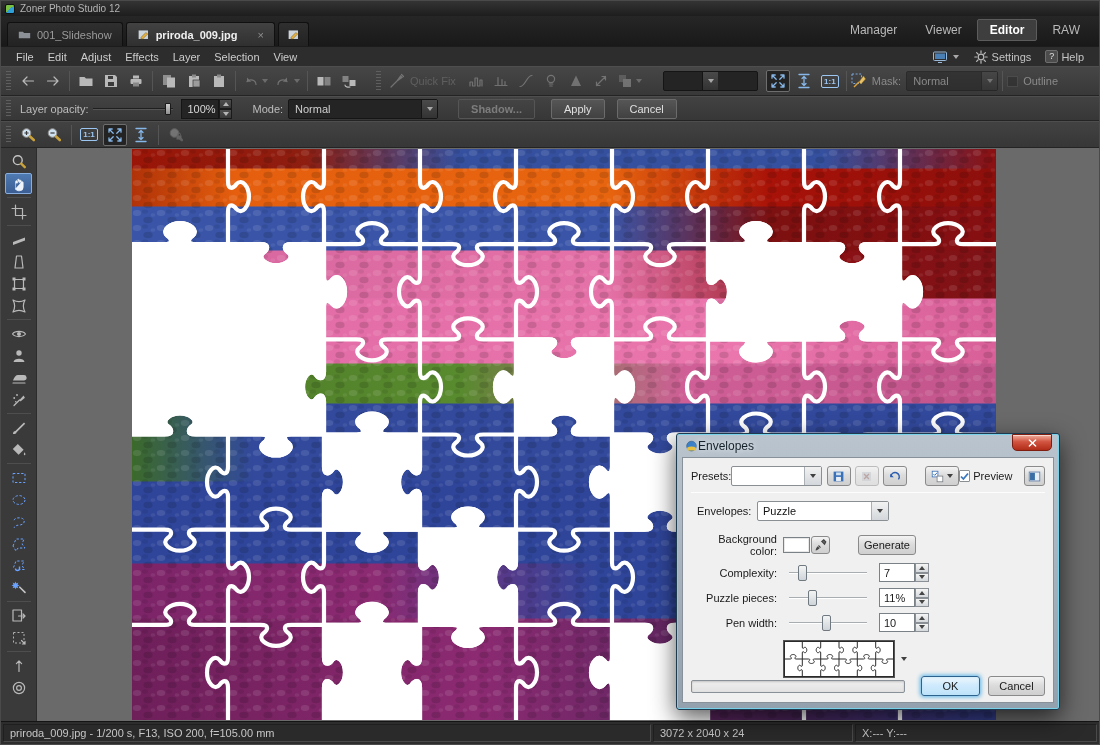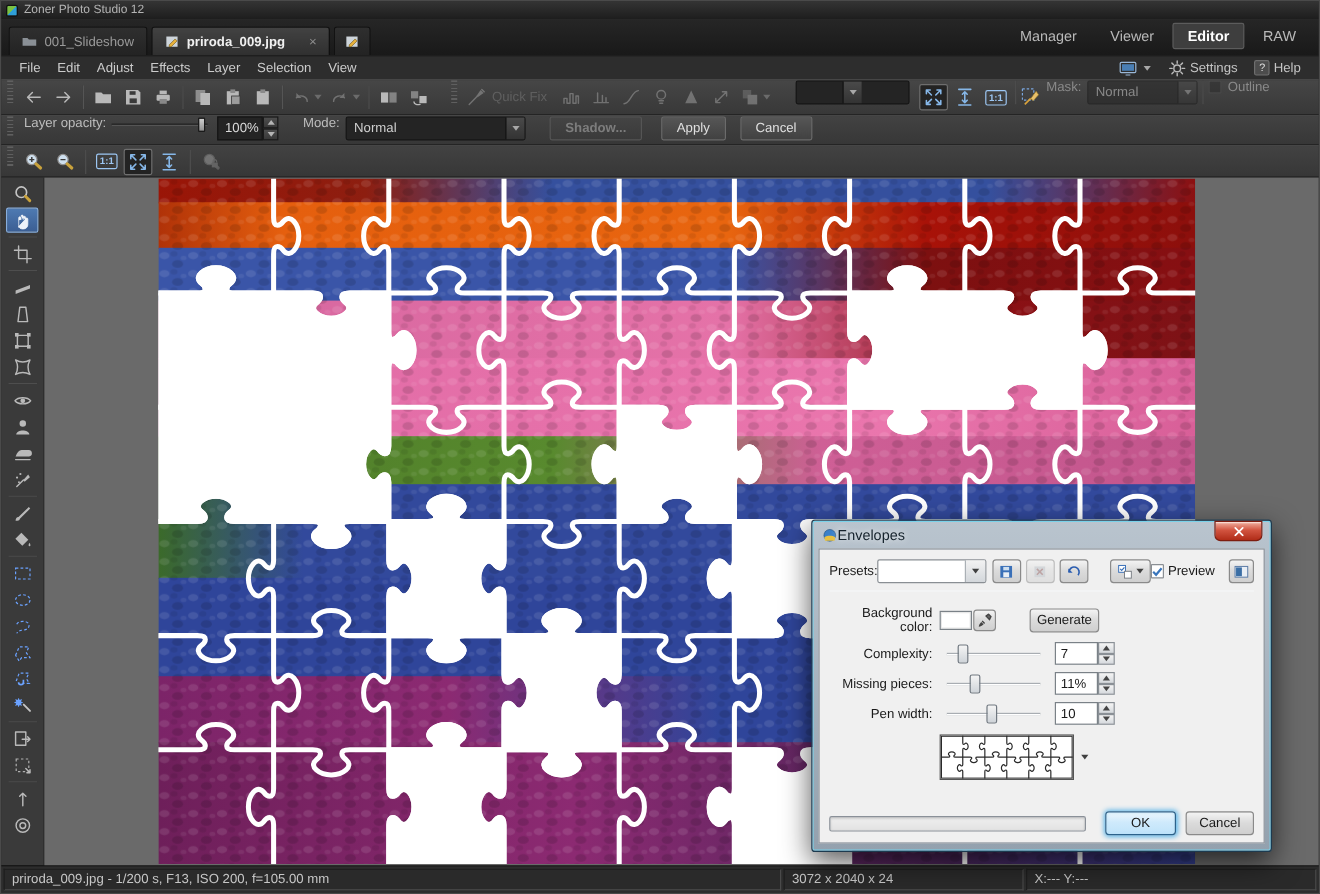--- a/index.html
+++ b/index.html
@@ -19,21 +19,21 @@
   .viewswitch{display:flex;align-items:center;height:100%;gap:2px;padding-bottom:2px;}
   .vbtn{color:#b9b9b9;font-size:12px;padding:3px 12px;border:1px solid transparent;border-radius:2px;}
   .vbtn.active{background:#3e3e3e;border-color:#5c5c5c;color:#fff;font-weight:bold;}
   
   .menubar{height:20px;background:#2d2d2d;display:flex;align-items:center;padding:0 8px;gap:2px;flex:0 0 auto;border-top:1px solid #1c1c1c;}
   .menuitem{color:#cccccc;font-size:11px;padding:2px 7px;}
   .menuspacer{flex:1;}
   .menur{display:flex;align-items:center;gap:4px;color:#c4c4c4;font-size:11px;margin-right:2px;}
   .menur .grp{display:flex;align-items:center;gap:3px;padding:0 5px;}
   
-  .tb{display:flex;flex:0 0 auto;border-top:1px solid #4e4e4e;border-bottom:1px solid #242424;background:linear-gradient(#464646,#383838);padding:0 4px;gap:1px;}
+  .tb{display:flex;align-items:center;flex:0 0 auto;border-top:1px solid #4e4e4e;border-bottom:1px solid #242424;background:linear-gradient(#464646,#383838);padding:0 4px;gap:1px;}
   .tb1{height:30px;}
   .tb2{height:25px;background:linear-gradient(#424242,#373737);}
   .tb3{height:27px;background:linear-gradient(#424242,#373737);}
   .drag{width:5px;height:70%;margin:0 4px 0 1px;background-image:repeating-linear-gradient(180deg,#5f5f5f 0 1px,rgba(0,0,0,0) 1px 3px);}
   .tbtn{min-width:24px;height:22px;display:flex;align-items:center;justify-content:center;border:1px solid transparent;border-radius:2px;gap:1px;padding:0 2px;}
   .tbtn.active{background:#232323;border-color:#6e6e6e;}
   .tbtn.disabled{opacity:.42;}
   .tsep{width:1px;height:20px;background:#272727;border-right:1px solid #555;margin:0 3px;}
   .tlabel{color:#bdbdbd;font-size:11px;margin:0 4px;white-space:nowrap;}
   .tlabel.dim{color:#8a8a8a;}
@@ -873,20 +873,29 @@
         <div class="wbtn iconbtn">
           <span class="icon small" id="ic-panes">
               <svg viewBox="0 0 16 16" xmlns="http://www.w3.org/2000/svg">
                 <rect x="1.5" y="2.5" width="13" height="11" fill="#e8eef5" stroke="#5a7ba6"></rect>
                 <rect x="2.5" y="3.5" width="6" height="9" fill="#3a6ea5"></rect>
               </svg>
             </span>
         </div>
       </div>
       <div class="hr-lite"></div>
+      <div class="drow">
+        <span class="dlbl" style="width:66px;padding-left:6px;">Envelopes:</span>
+        <div class="combo-lite" style="width:132px;">
+          <span class="ct">Puzzle</span>
+          <span class="cb">
+              <span class="caret-dk"></span>
+            </span>
+        </div>
+      </div>
       <div class="drow" style="margin-top:12px;">
         <span class="dlbl" style="width:92px;text-align:right;padding-right:6px;">Background color:</span>
         <span class="swatch" id="bg-swatch" style="background: rgb(255, 255, 255);"></span>
         <div class="wbtn iconbtn" style="width:19px;height:18px;margin-left:1px;">
           <span class="icon small" id="ic-dropper">
               <svg viewBox="0 0 16 16" xmlns="http://www.w3.org/2000/svg">
                 <path d="M2 14c.2-1.8 1-3.4 2.6-5l2.4 2.4C5.4 13 3.8 13.8 2 14z" fill="#444"></path>
                 <path d="M5.5 8l2.5 2.5M9.5 3l3.5 3.5 1.5-3L12 1z" stroke="#444" stroke-width="1.4" fill="#666"></path>
               </svg>
             </span>
@@ -910,21 +919,21 @@
                 <div>
                   <span class="tri-up-dk"></span>
                 </div>
                 <div>
                   <span class="tri-dn-dk"></span>
                 </div>
               </span>
             </div>
           </div>
           <div class="drow">
-            <span class="dlbl" style="width: 92px; text-align: right; padding-right: 6px;">Missing pieces:</span>
+            <span class="dlbl" style="width: 92px; text-align: right; padding-right: 6px;">Puzzle pieces:</span>
             <div class="slider-lite">
               <div class="track"></div>
               <div class="thumb" style="left: 19px;"></div>
             </div>
             <span style="width: 6px;"></span>
             <div class="spin-lite">
               <span class="val">11%</span>
               <span class="arrows">
                 <div>
                   <span class="tri-up-dk"></span>

